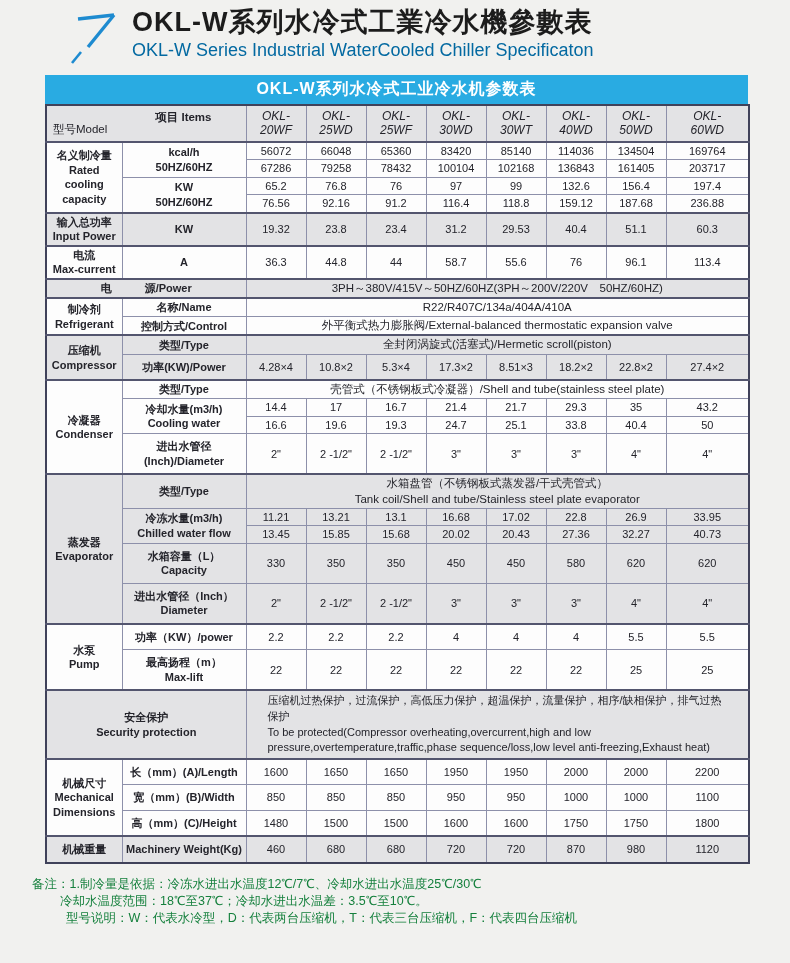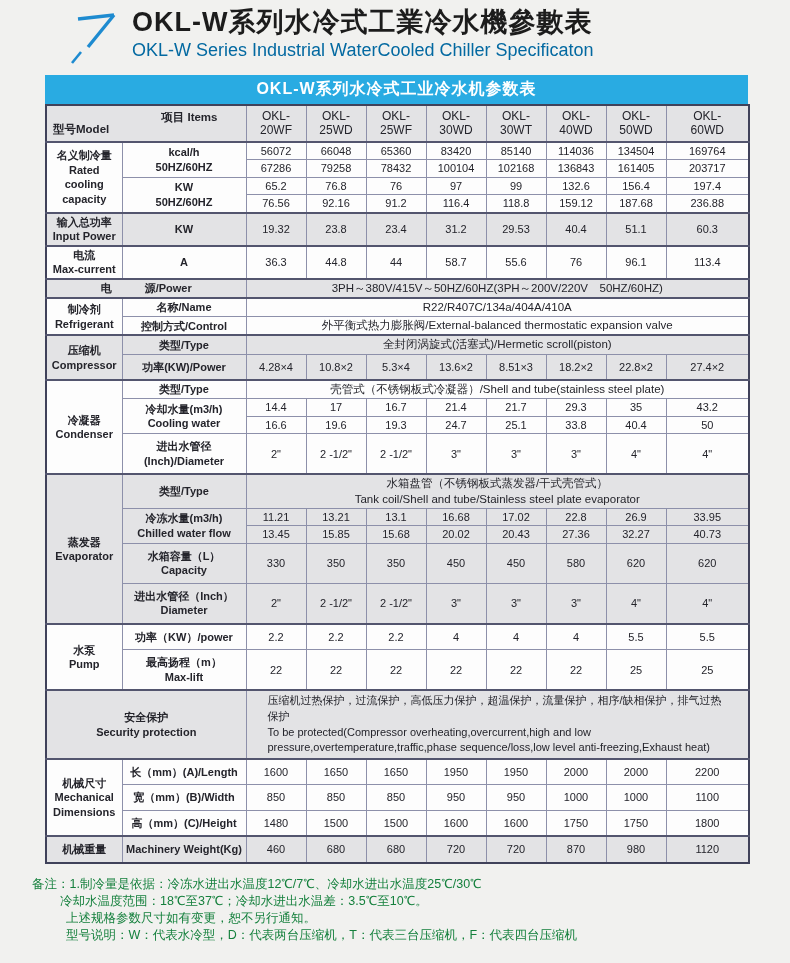--- a/index.html
+++ b/index.html
@@ -33,29 +33,29 @@
     text-align:center;vertical-align:middle;
     font-size:11px;line-height:1.32;
     white-space:pre-line;
     background:#fdfdfd;
     word-wrap:break-word;
   }
   tr.top td{border-top:2px solid #53556e;}
   tr.shade td{background:#e3e3e5;}
   tr.rpad td{padding-top:5px;padding-bottom:5px;}
   td.sec1,td.lab{font-weight:700;}
-  td.model{font-size:12px;font-weight:400;line-height:1.2;padding:3px 0;}
+  td.model{font-size:12px;font-weight:400;line-height:1.2;padding:3px 0;font-style:italic;}
   td.span{font-size:11.5px;}
   td.spanl{text-align:left;padding:2px 21px;line-height:1.42;}
   td.corner{position:relative;padding:0;
     background-image:linear-gradient(to bottom right,transparent 49.3%,#8d90aa 49.3%,#8d90aa 50.7%,transparent 50.7%);
   }
   tr.shade td.corner{background-color:#e3e3e5;}
-  .corner-left{position:absolute;left:6px;bottom:4px;font-weight:700;font-size:11.5px;}
-  .corner-right{position:absolute;right:28px;top:4px;font-weight:700;font-size:11.5px;}
+  .corner-left{position:absolute;left:6px;bottom:4px;font-weight:400;font-size:11.5px;}
+  .corner-right{position:absolute;right:34px;top:4px;font-weight:700;font-size:11.5px;}
   
   .notes{margin:12px 40px 0 32px;color:#15803d;}
   .notes-zh div{font-size:12.5px;line-height:17px;}
   .notes-zh div:nth-child(2){margin-left:28px;}
   .notes-zh div:nth-child(3),
   .notes-zh div:nth-child(4),
   .notes-zh div:nth-child(5){margin-left:34px;}
 </style>
 </head>
 <body>
@@ -198,21 +198,21 @@
           <td class="sec1" rowspan="2">压缩机
 Compressor</td>
           <td class="lab">类型/Type</td>
           <td class="span" colspan="8">全封闭涡旋式(活塞式)/Hermetic scroll(piston)</td>
         </tr>
         <tr class="shade rpad">
           <td class="lab">功率(KW)/Power</td>
           <td class="val">4.28×4</td>
           <td class="val">10.8×2</td>
           <td class="val">5.3×4</td>
-          <td class="val">13.6×2</td>
+          <td class="val">17.3×2</td>
           <td class="val">8.51×3</td>
           <td class="val">18.2×2</td>
           <td class="val">22.8×2</td>
           <td class="val">27.4×2</td>
         </tr>
         <tr class="top">
           <td class="sec1" rowspan="4">冷凝器
 Condenser</td>
           <td class="lab">类型/Type</td>
           <td class="span" colspan="8">壳管式（不锈钢板式冷凝器）/Shell and tube(stainless steel plate)</td>
@@ -385,17 +385,16 @@
           <td class="val">1120</td>
         </tr>
       </tbody>
   </table>
 </div>
 
 <div class="notes">
   <div class="notes-zh" id="notes-zh">
       <div>备注：1.制冷量是依据：冷冻水进出水温度12℃/7℃、冷却水进出水温度25℃/30℃</div>
       <div>冷却水温度范围：18℃至37℃；冷却水进出水温差：3.5℃至10℃。</div>
-      <div>上述规格参数尺寸如有变更，恕不另行通知。</div>
       <div>型号说明：W：代表水冷型，D：代表两台压缩机，T：代表三台压缩机，F：代表四台压缩机</div>
     </div>
 
 </div>
 
 </body></html>

